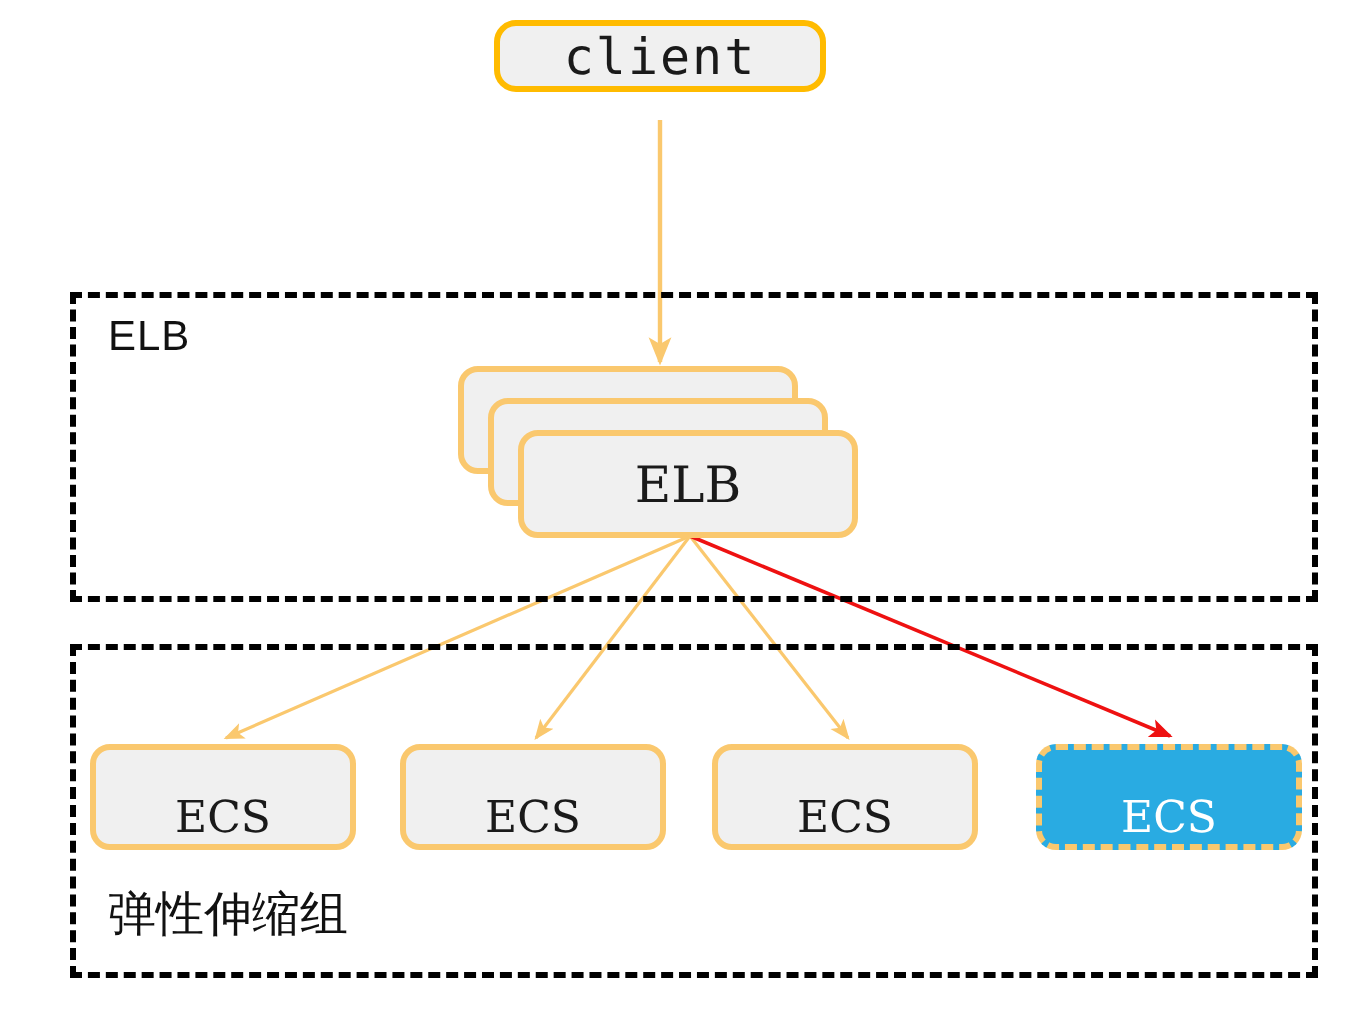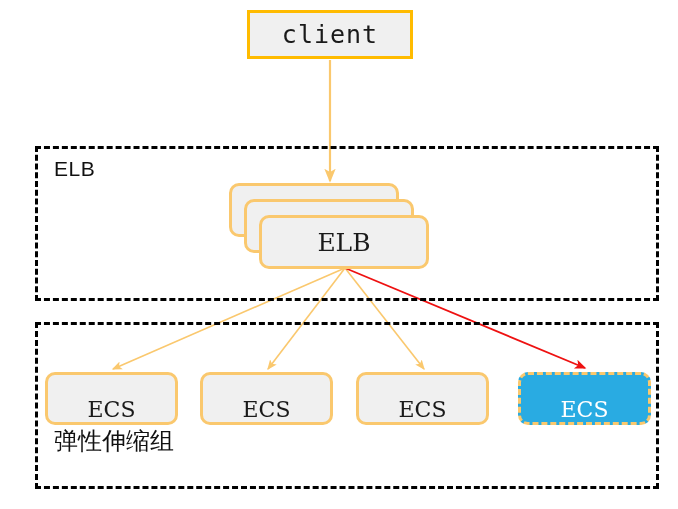--- a/index.html
+++ b/index.html
@@ -50,21 +50,21 @@
   }
   #elb-group-label {
     left: 16px;
     top: 8px;
     font-family: "Liberation Sans", sans-serif;
     font-size: 21px;
     letter-spacing: 0.5px;
   }
   #scaling-group-label {
     left: 16px;
-    top: 100px;
+    top: 116px;
     font-family: "DejaVu Serif", "Liberation Serif", serif;
     font-size: 24px;
   }
 
   
   .node {
     position: absolute;
     box-sizing: border-box;
     background: #f0f0f0;
     border: 3px solid #FAC86E;
@@ -73,23 +73,23 @@
     align-items: center;
     justify-content: center;
     font-family: "DejaVu Serif", "Liberation Serif", serif;
     color: #1a1a1a;
   }
 
   #client-node {
     left: 247px;
     top: 10px;
     width: 166px;
-    height: 49px;
+    height: 36px;
     border: 3px solid #FFBB00;
-    border-radius: 0;
+    border-radius: 11px;
     font-family: "DejaVu Sans Mono", "Liberation Mono", monospace;
     font-size: 25px;
     letter-spacing: 1px;
   }
 
   
   #elb-stack {
     position: absolute;
     left: 229px;
     top: 183px;

